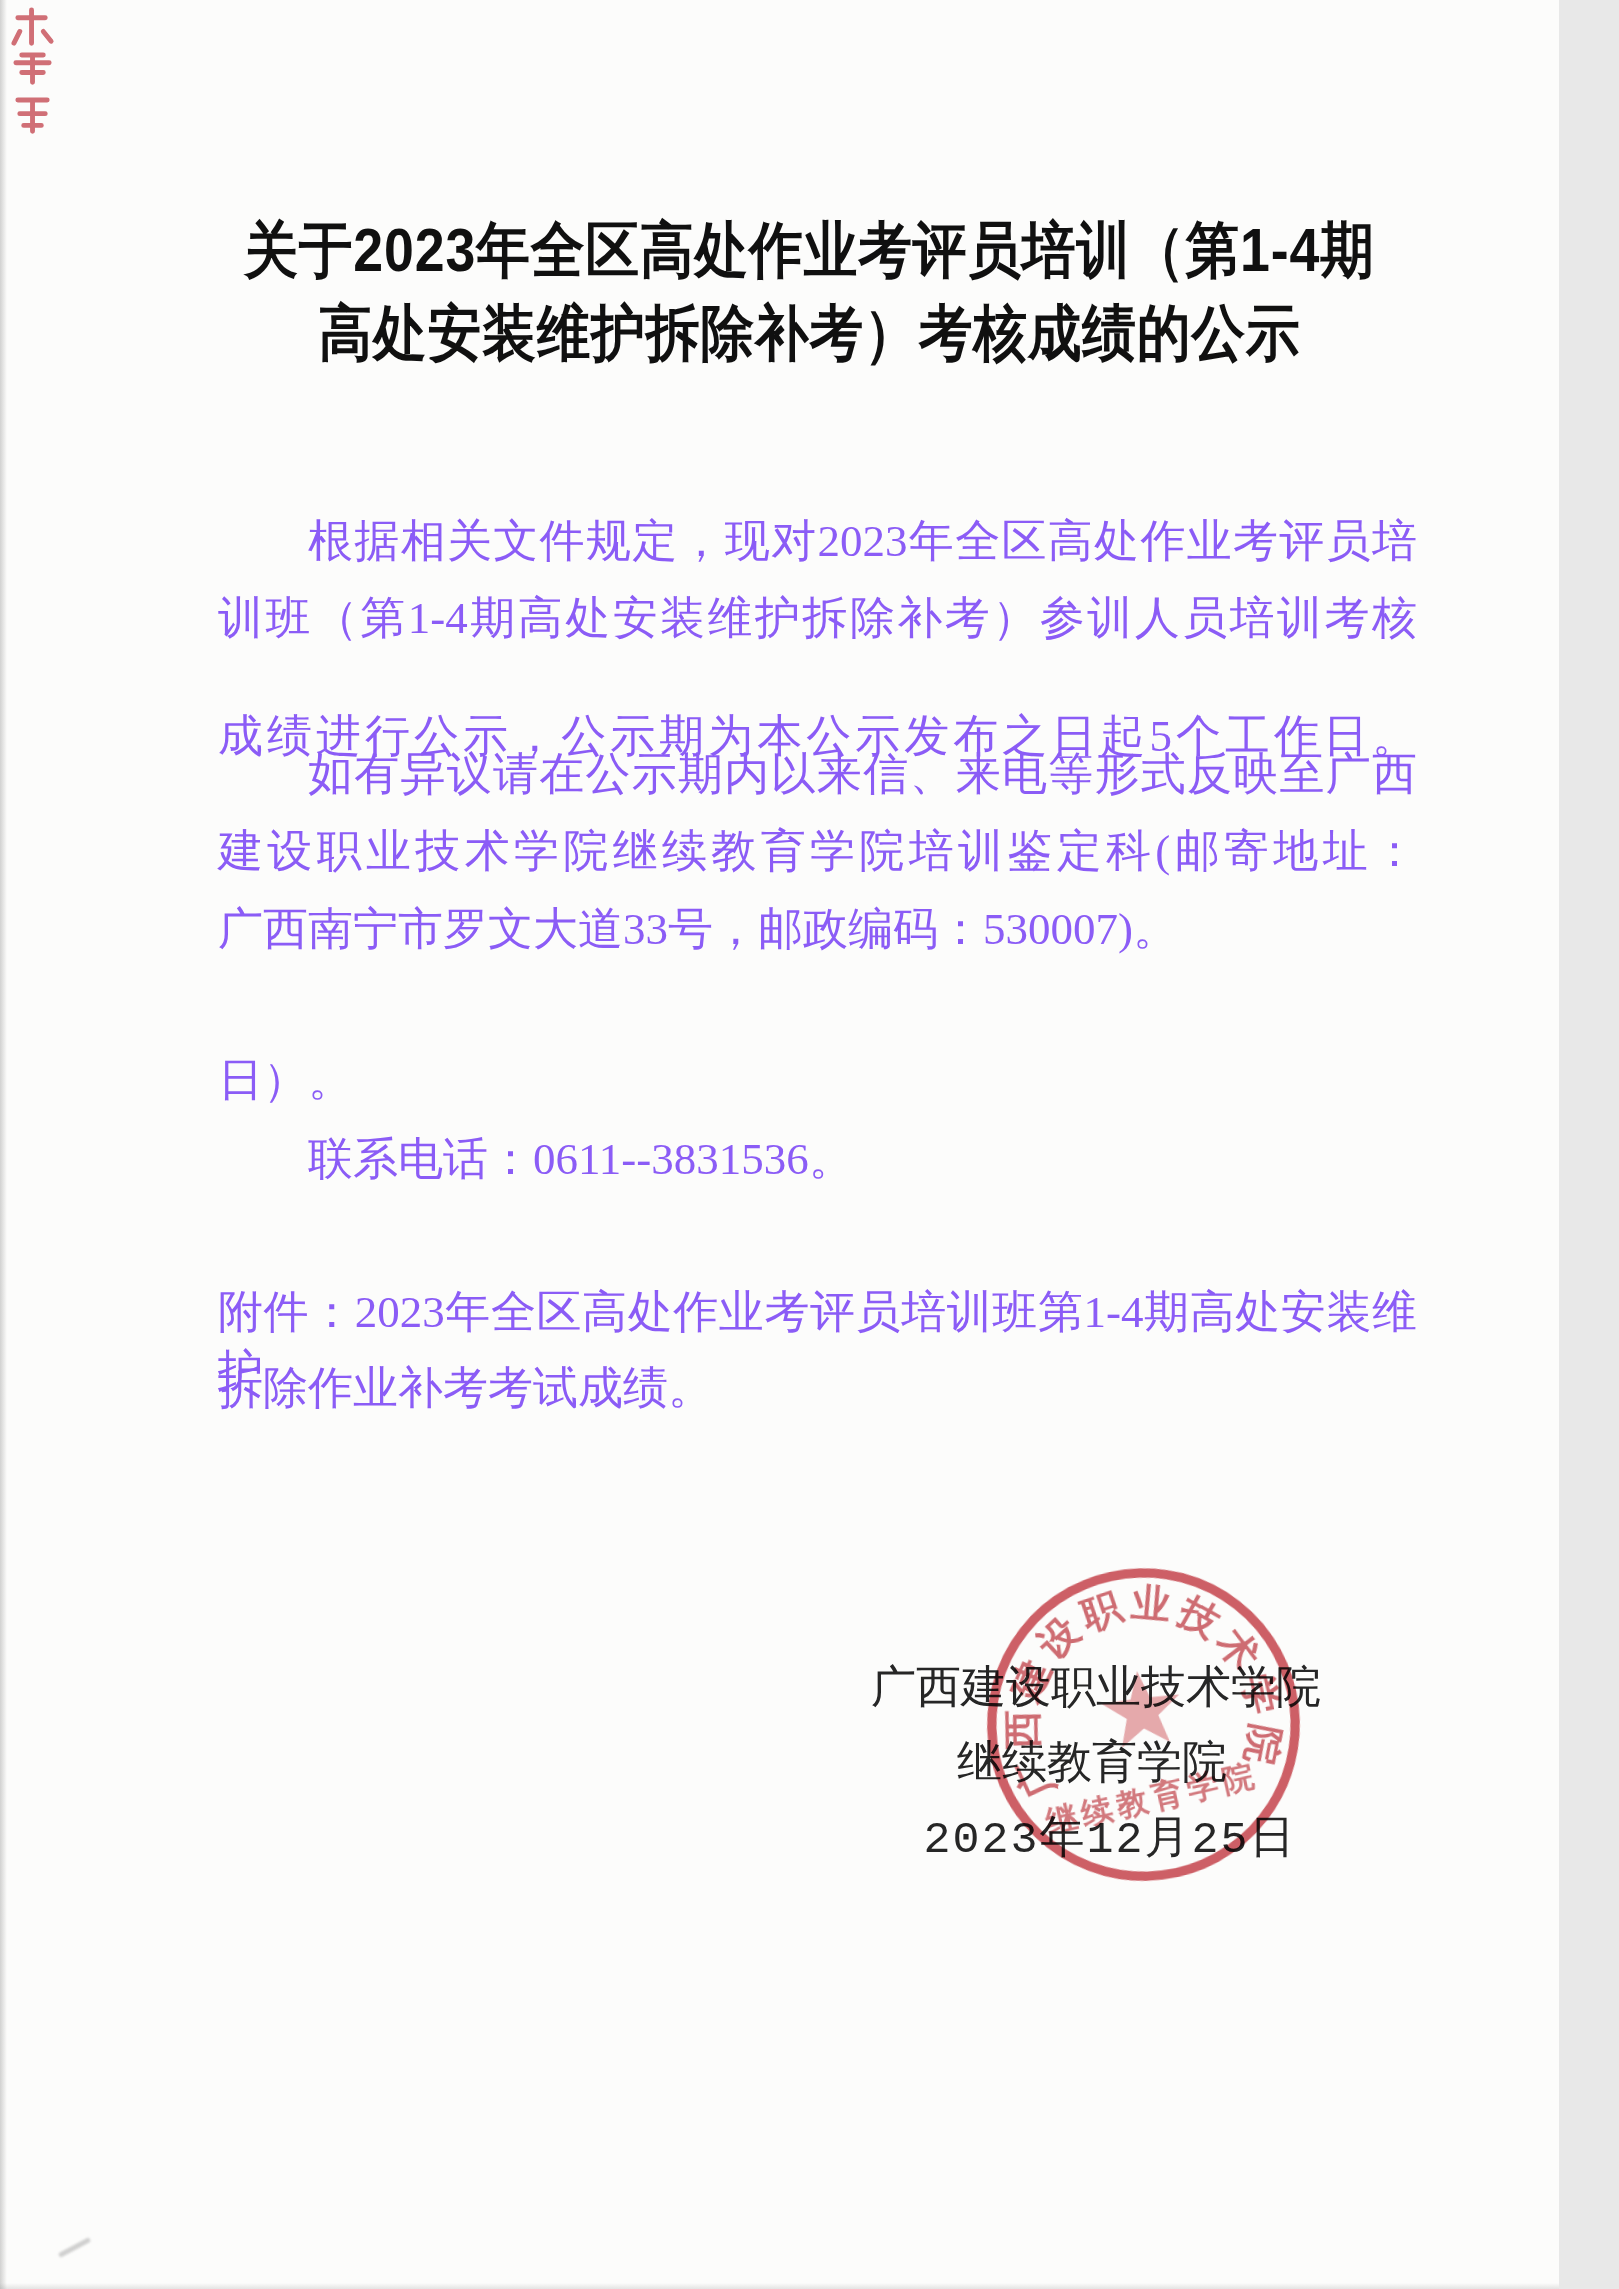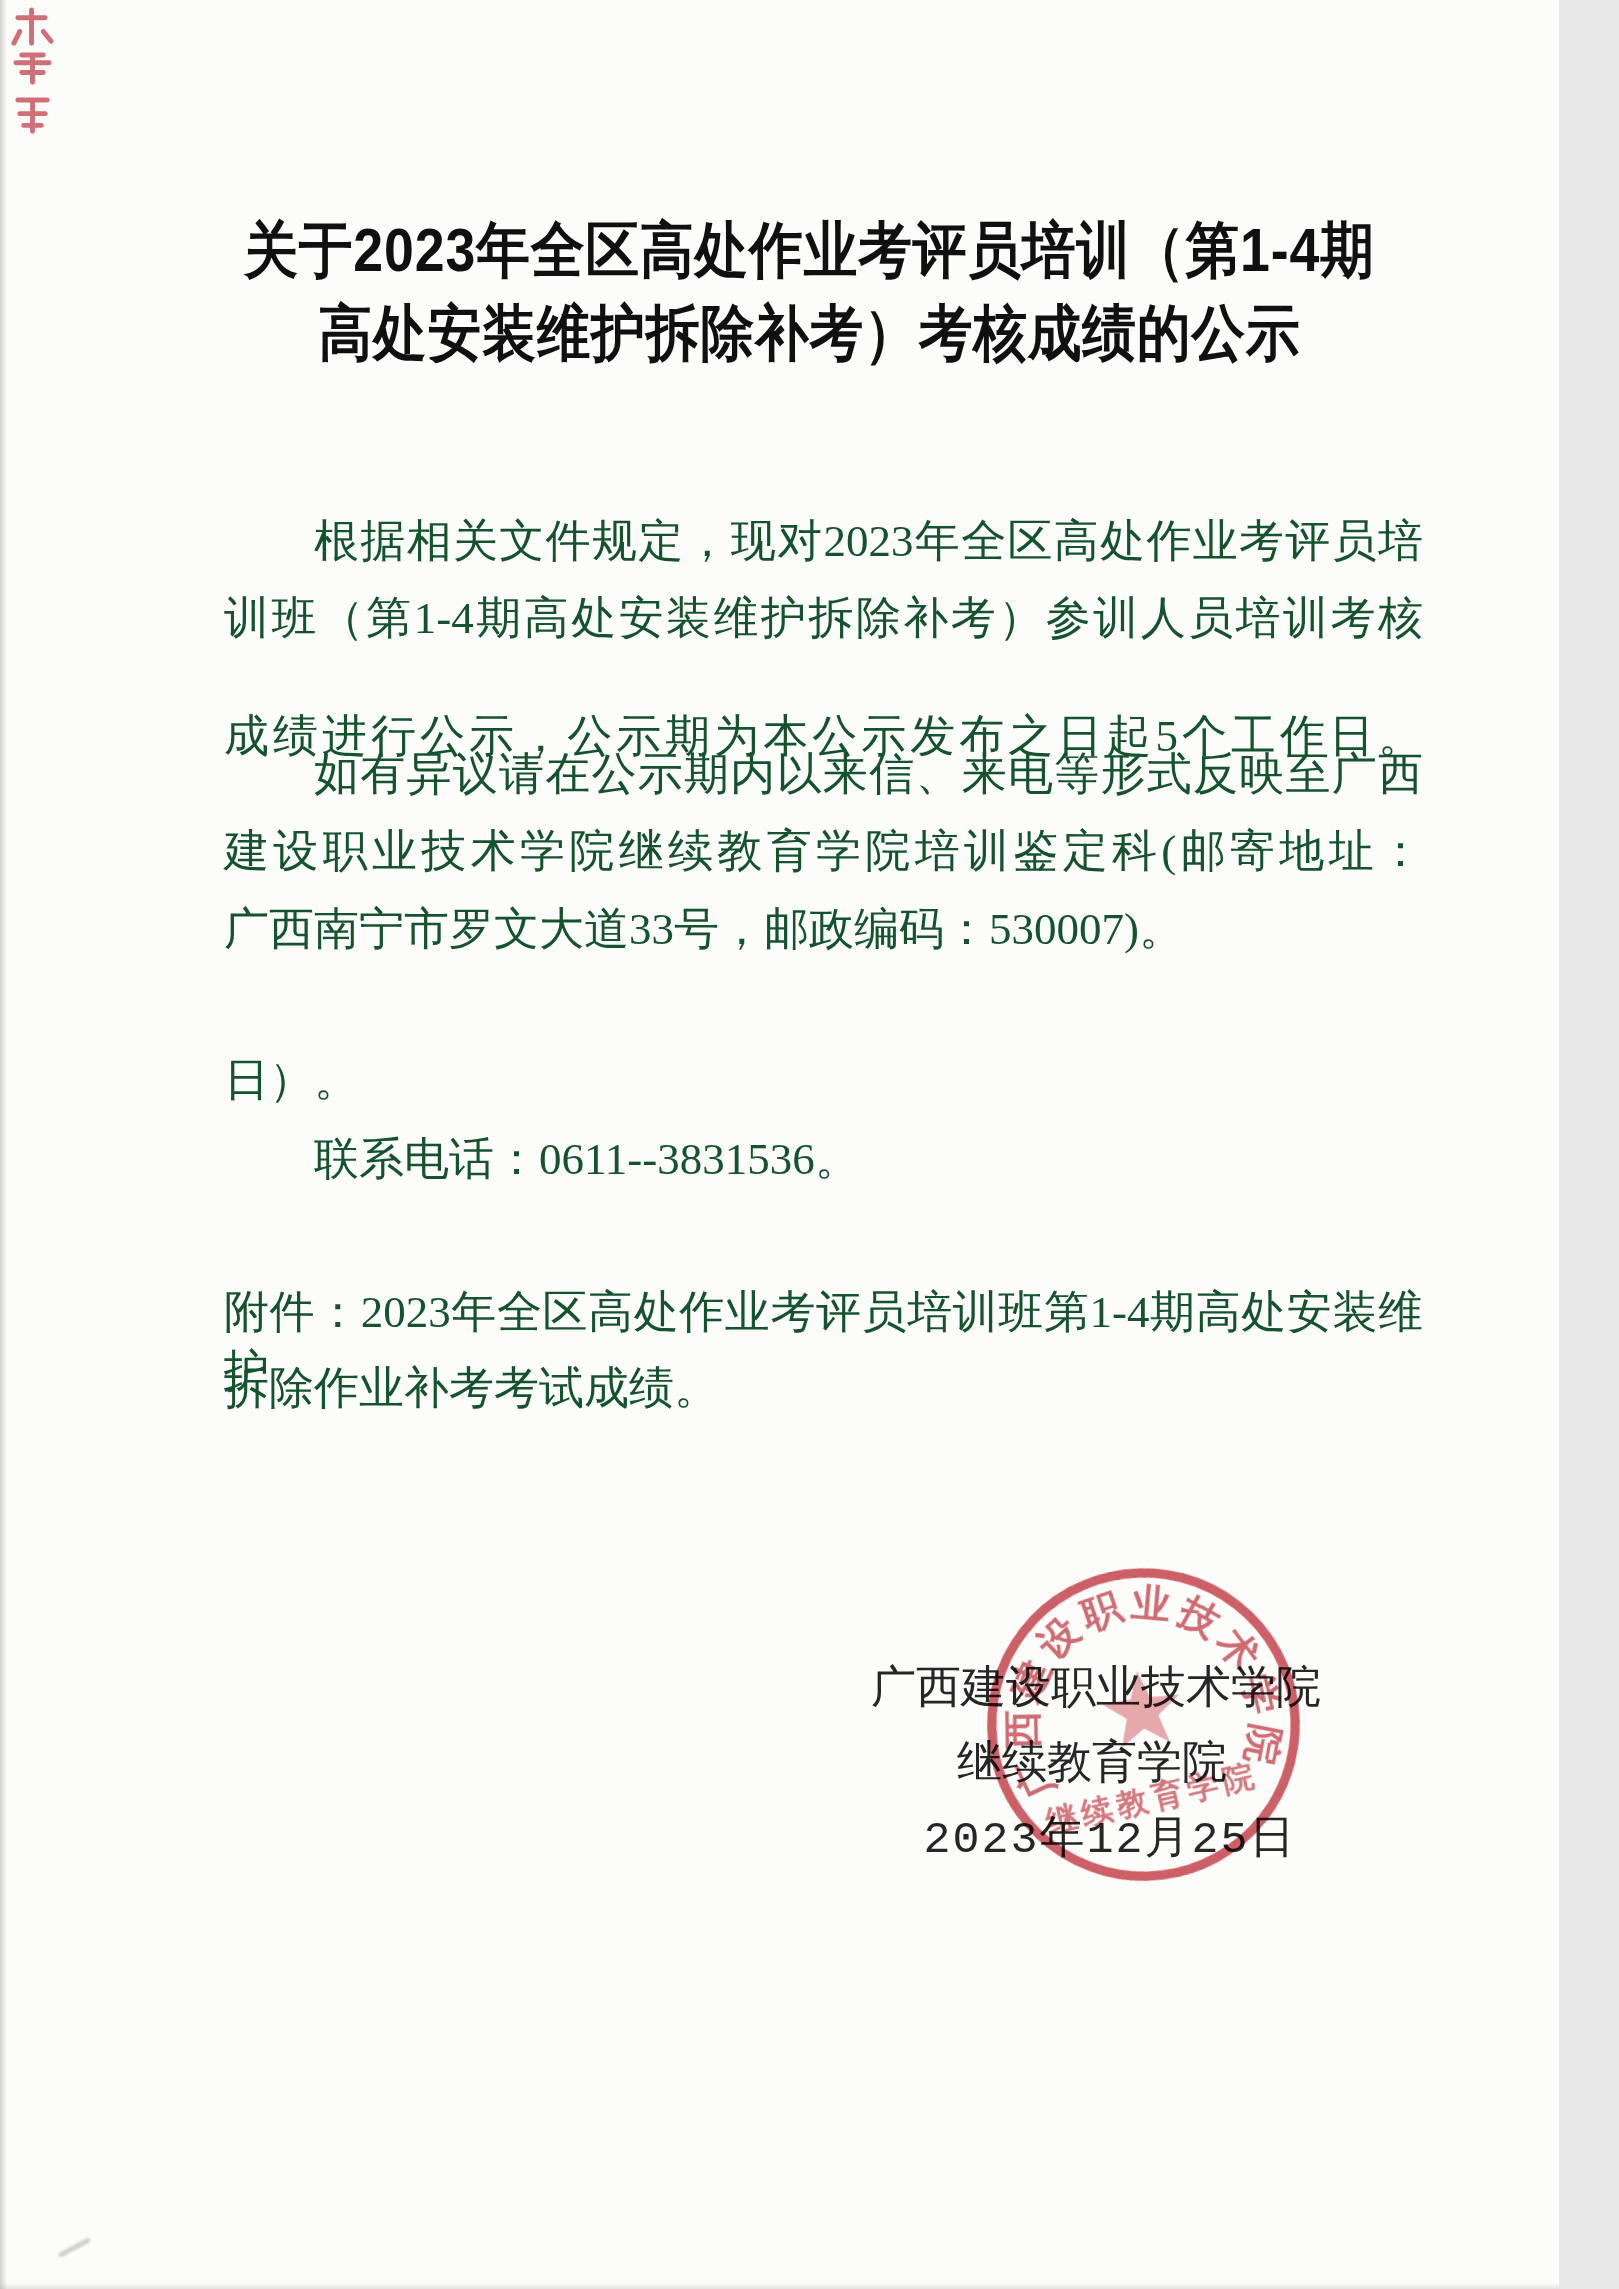--- a/index.html
+++ b/index.html
@@ -26,22 +26,22 @@
     font-family:"Liberation Sans","DejaVu Sans",sans-serif;
     font-weight:bold;font-size:61px;line-height:71px;color:#101010;
     transform:scaleX(.88);transform-origin:810px 50%;
     letter-spacing:1px;white-space:nowrap;
   }
   .title-1{top:215px;}
   .title-2{top:298px;}
 
   
   .bline{
-    position:absolute;left:224px;width:1199px;height:59px;
-    font-size:45px;line-height:59px;color:#14532d;
+    position:absolute;left:218px;width:1199px;height:59px;
+    font-size:45px;line-height:59px;color:#8b5cf6;
     white-space:nowrap;
   }
   .bline.justify{white-space:normal;text-align:justify;text-align-last:justify;}
   .bline.indent{text-indent:90px;}
   .l0{top:512px;} .l1{top:589px;} .l2{top:667px;margin-top:40px;}
   .l3{top:745px;} .l4{top:822px;} .l5{top:900px;}
   .l6{top:975px;} .l7{top:1051px;} .l8{top:1130px;}
   .l9{top:1283px;} .l10{top:1359px;}
 
   

